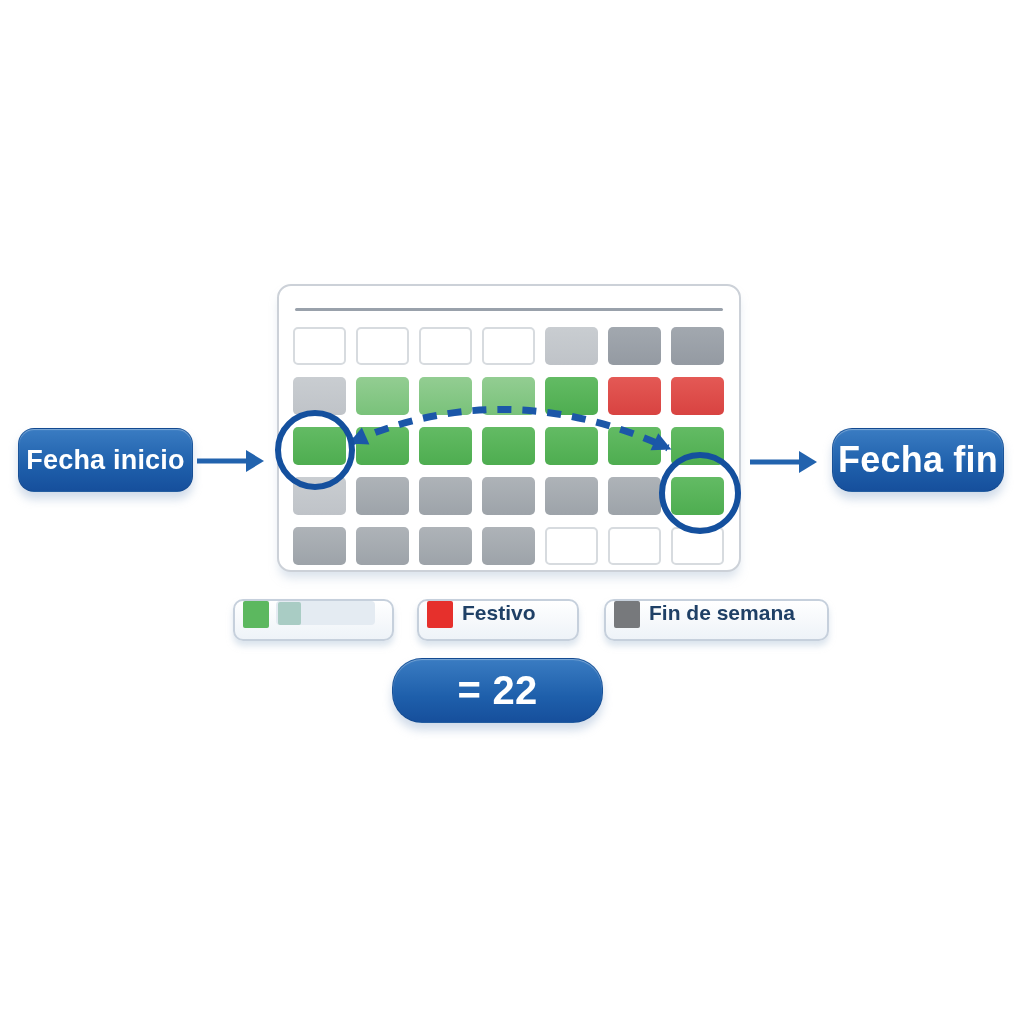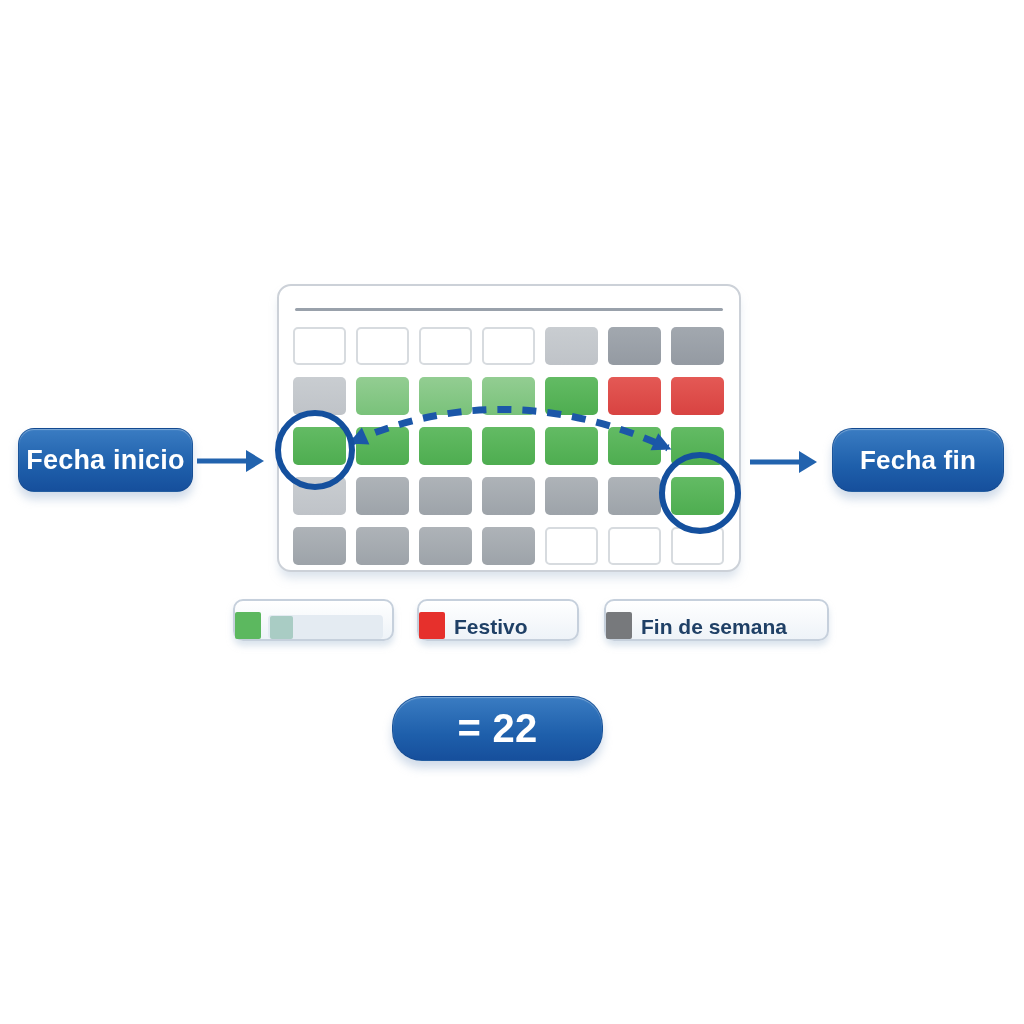--- a/index.html
+++ b/index.html
@@ -34,30 +34,30 @@
   
   .pill{
     position:absolute;display:flex;align-items:center;justify-content:center;
     background:linear-gradient(180deg,#3a7cc2 0%,#1e5fab 60%,#164f9c 100%);
     border:1px solid rgba(18,70,135,.55);
     color:#ffffff;font-weight:bold;
     box-shadow:0 7px 10px rgba(188,204,224,.7), inset 0 1px 1px rgba(255,255,255,.35);
     z-index:4;box-sizing:border-box;letter-spacing:.2px;
   }
   .pill-start{left:18px;top:428px;width:175px;height:64px;border-radius:16px;font-size:27px;}
-  .pill-end{left:832px;top:428px;width:172px;height:64px;border-radius:20px;font-size:26px;}
-  .pill-result{left:392px;top:696px;width:211px;height:65px;border-radius:30px;font-size:40px;}
+  .pill-end{left:832px;top:428px;width:172px;height:64px;border-radius:20px;font-size:36px;}
+  .pill-result{left:392px;top:658px;width:211px;height:65px;border-radius:30px;font-size:40px;}
 
   
   .legend-box{
     position:absolute;top:599px;height:42px;
     background:linear-gradient(180deg,#ffffff,#eef3f8);
     border:2px solid #c6d0dc;border-radius:10px;
     box-shadow:0 5px 6px rgba(190,205,222,.55);
-    display:flex;align-items:flex-end;box-sizing:border-box;padding:0 0;
+    display:flex;align-items:flex-start;box-sizing:border-box;padding:0 8px;
     z-index:2;
   }
   .legend-rango{left:233px;width:161px;}
   .legend-festivo{left:417px;width:162px;}
   .legend-finde{left:604px;width:225px;}
   .swatch{width:26px;height:27px;border-radius:2px;flex:0 0 auto;}
   .swatch.small{width:23px;height:23px;margin:0 0 0 2px;}
   .legend-strip{
     flex:1 1 auto;height:24px;margin-left:7px;background:#e4ebf2;border-radius:4px;
     display:flex;align-items:center;

